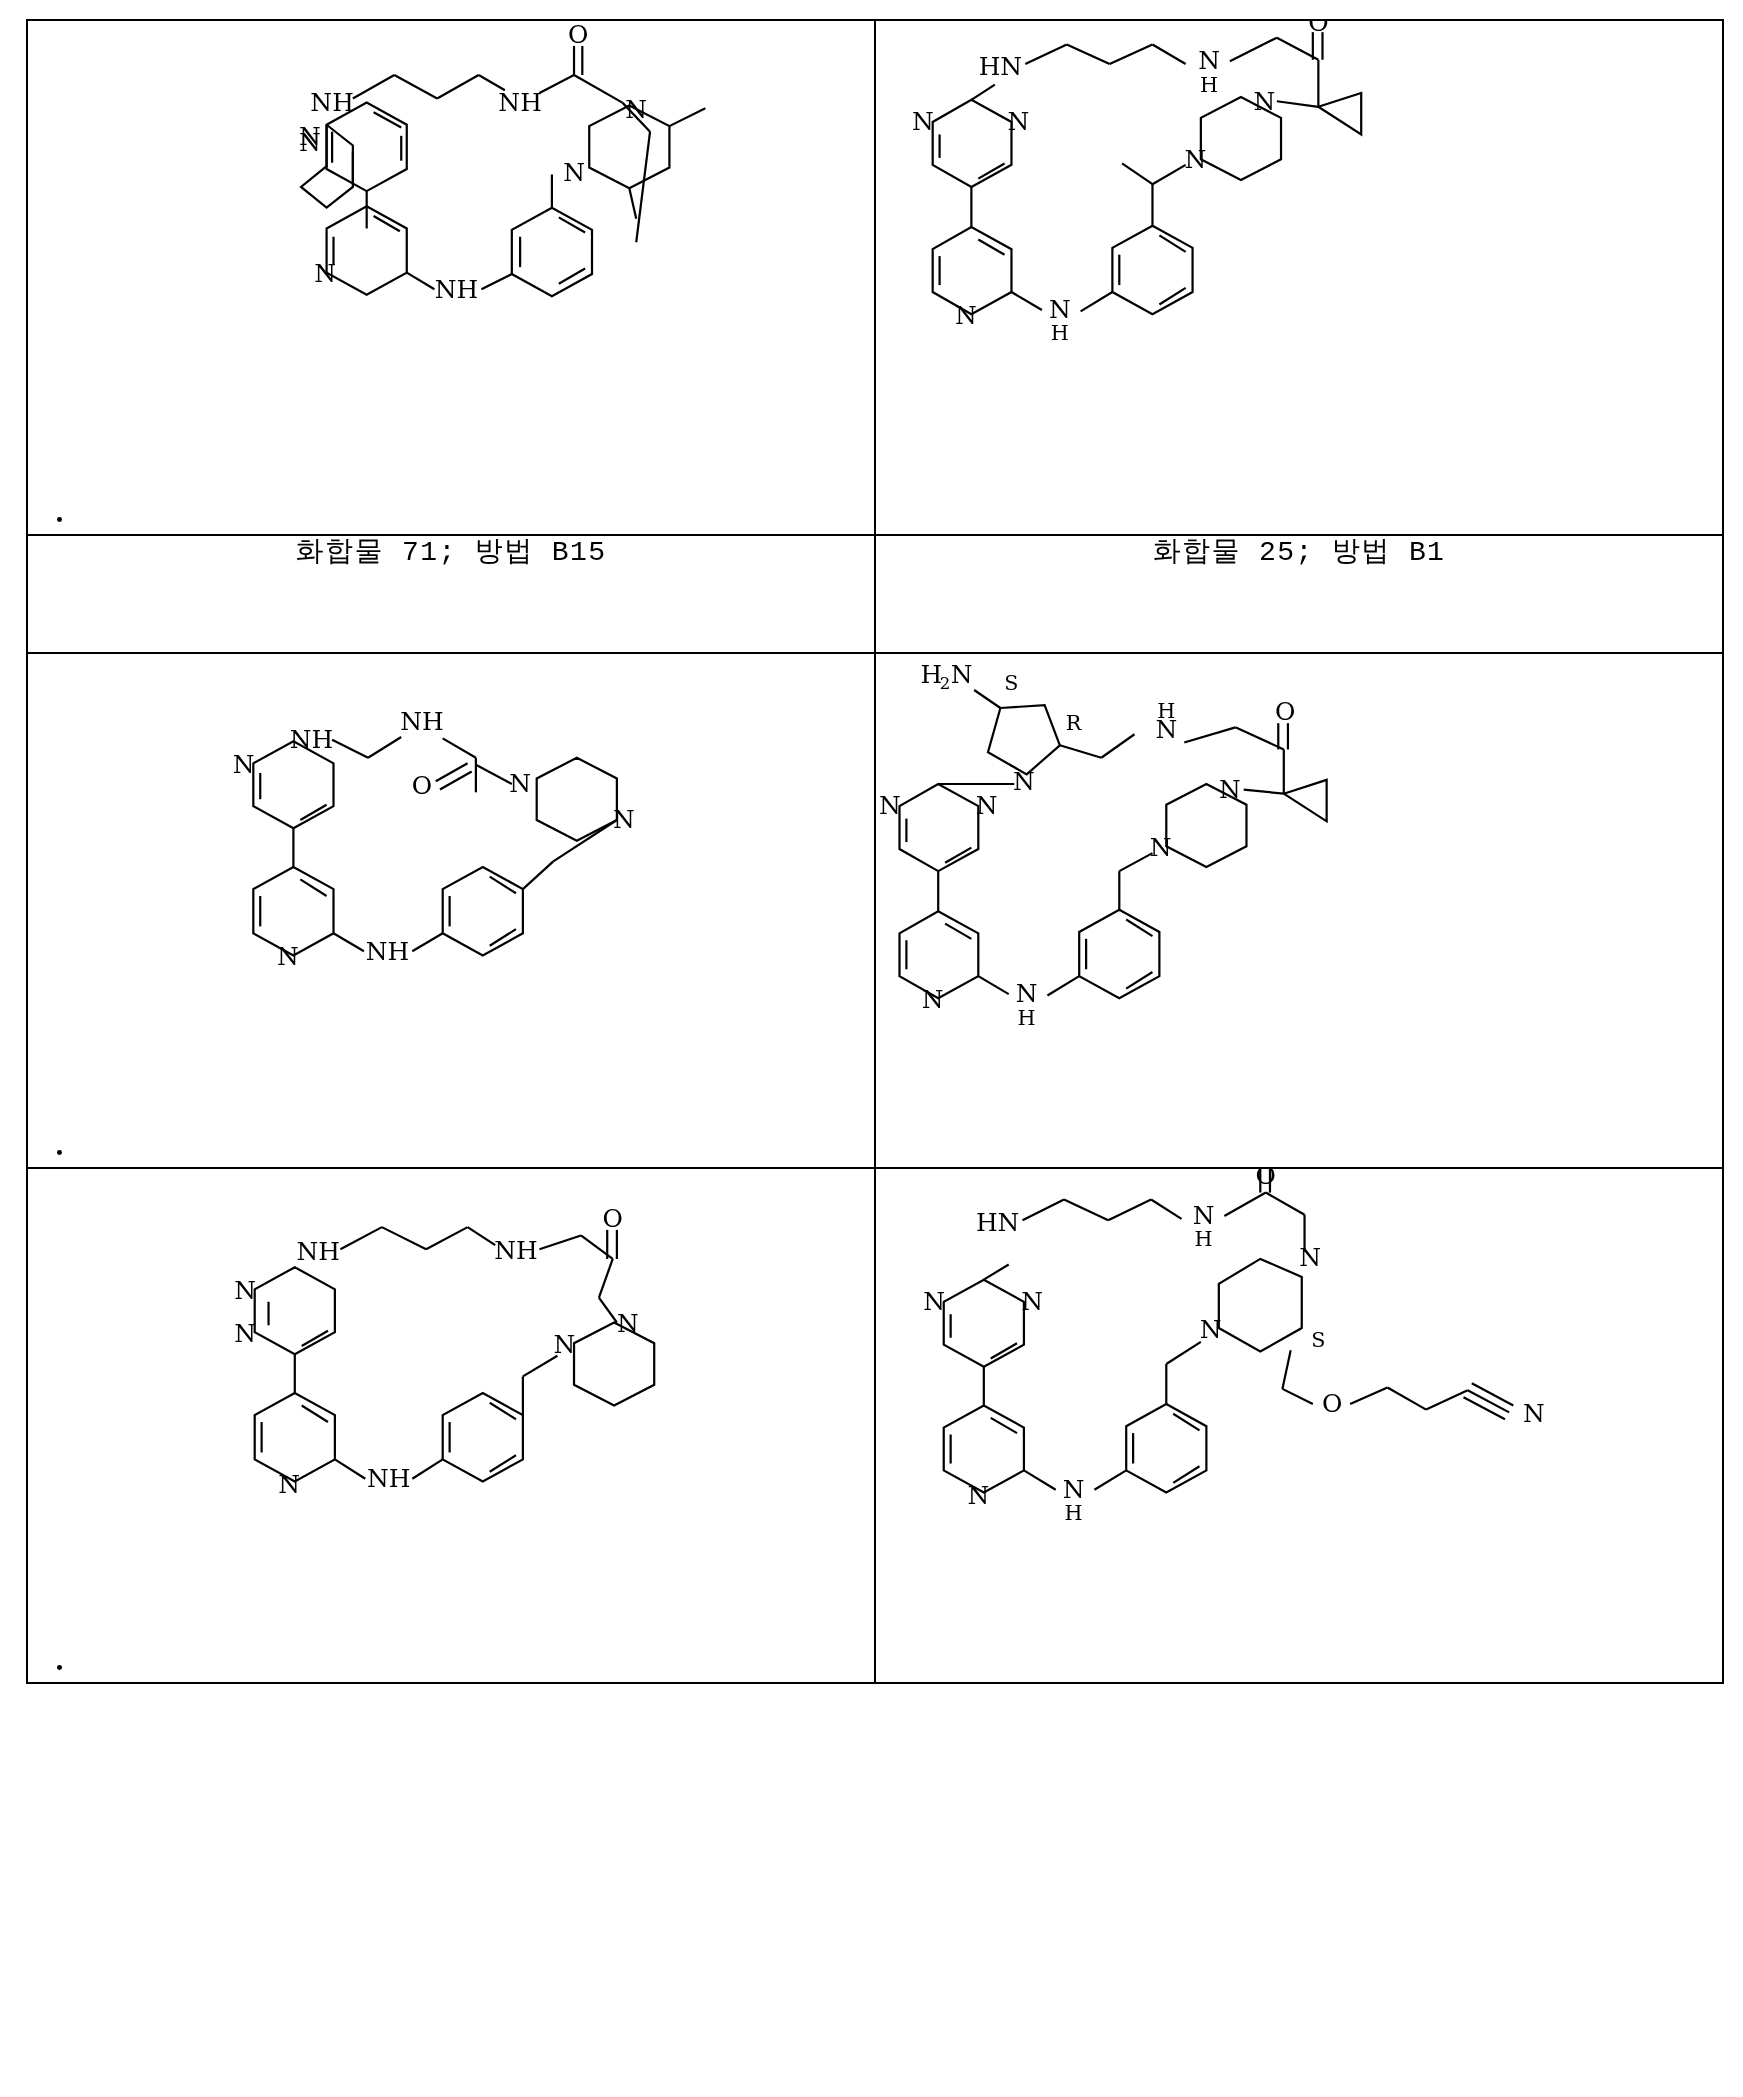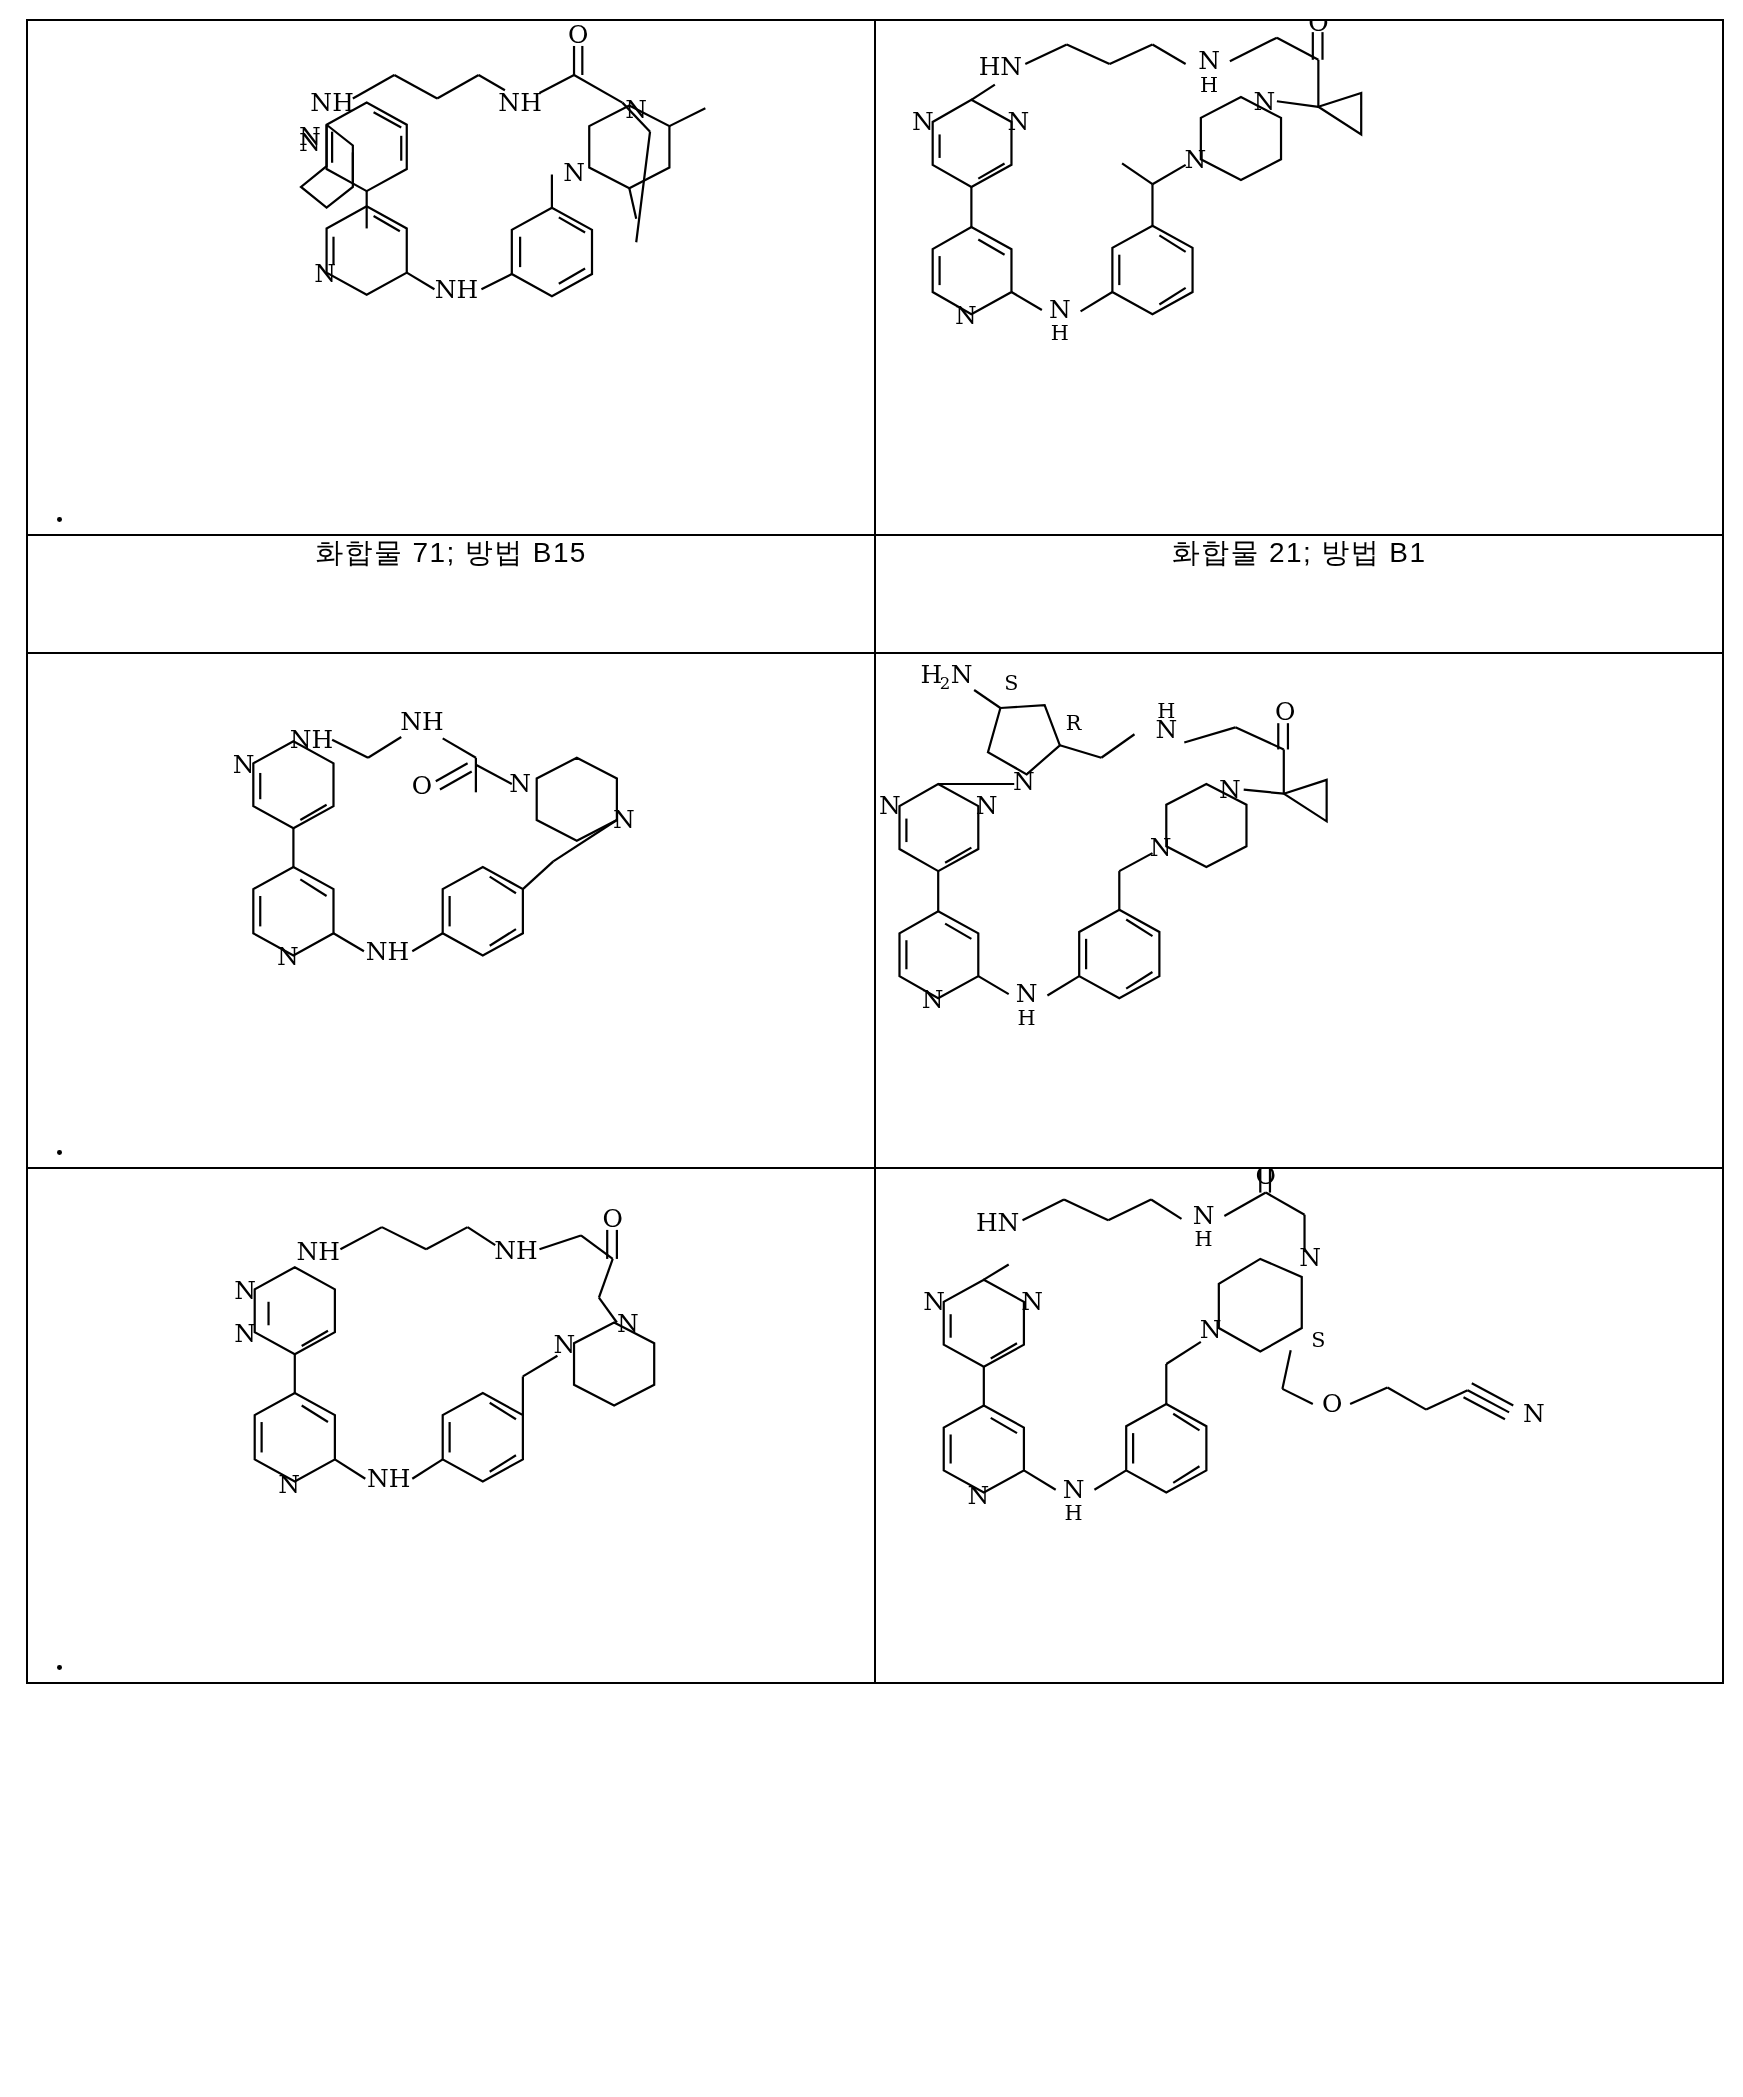--- a/index.html
+++ b/index.html
@@ -36,21 +36,21 @@
     height: 513px;
     position: relative;
     width: 846px;
   }
   td.caption-cell {
     height: 116px;
     text-align: center;
     vertical-align: middle;
     font-size: 28px;
     letter-spacing: 1.4px;
-    font-family: Liberation Sans, sans-serif;
+    font-family: Liberation Mono, monospace;
   }
   .caption-text {
     display: block;
     line-height: 1.2;
   }
   .struct-svg {
     display: block;
     width: 100%;
     height: 100%;
   }
@@ -199,21 +199,21 @@
             <line x1="138" y1="114" x2="172" y2="92"></line>
           </svg>
         </td>
       </tr>
 
       <tr>
         <td class="caption-cell">
           <span class="caption-text">화합물 71; 방법 B15</span>
         </td>
         <td class="caption-cell">
-          <span class="caption-text">화합물 21; 방법 B1</span>
+          <span class="caption-text">화합물 25; 방법 B1</span>
         </td>
       </tr>
 
       <tr>
         <td class="structure-cell">
           <div class="dot-marker"></div>
           <svg class="struct-svg" viewBox="0 0 1224 742">
             <text x="570" y="110" text-anchor="middle">NH</text>
             <line x1="540" y1="120" x2="492" y2="150"></line>
             <line x1="492" y1="150" x2="440" y2="124"></line>

